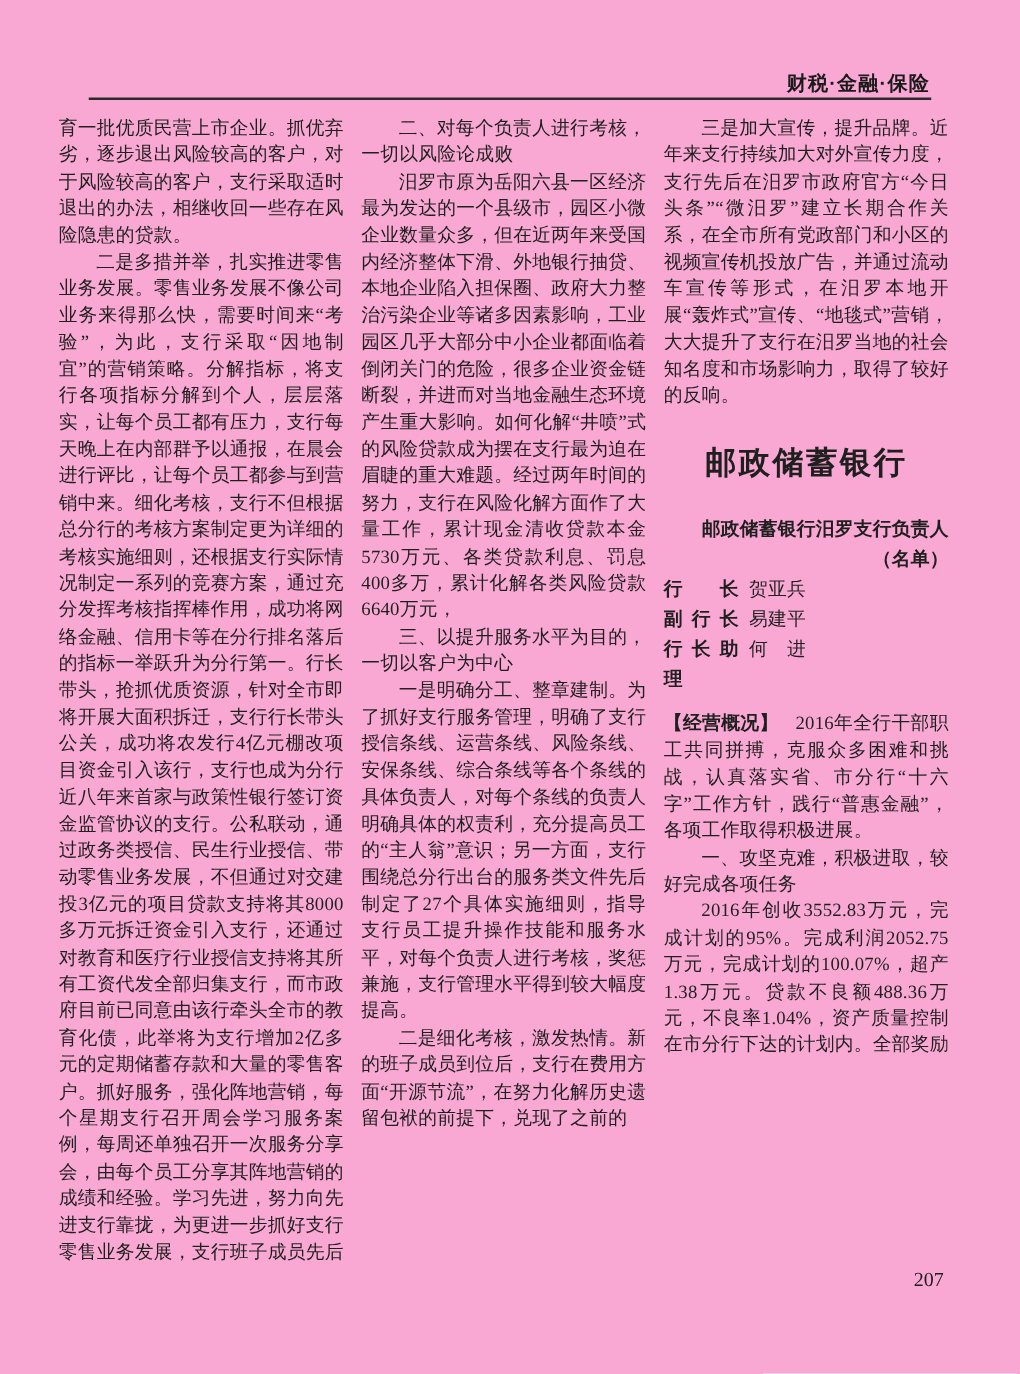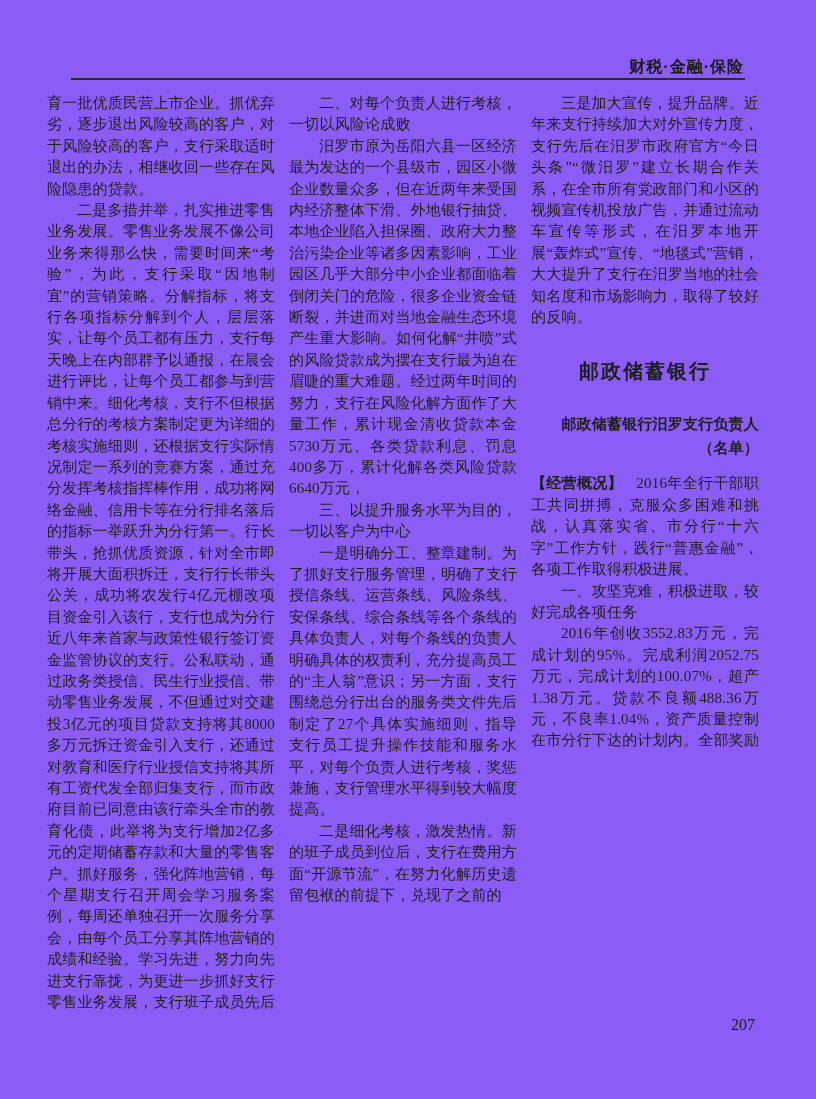--- a/index.html
+++ b/index.html
@@ -1,20 +1,20 @@
 <!DOCTYPE html>
 <html><head>
 <meta charset="utf-8">
 <style>
   html, body { margin: 0; padding: 0; background: #ffffff; }
   .page {
     position: relative;
     width: 816px;
     height: 1099px;
-    background: #8b5cf6;
+    background: #f9a8d4;
     overflow: hidden;
     font-family: "Liberation Serif", serif;
     color: #1f1f1f;
   }
   .running-head {
     position: absolute;
     top: 57px;
     right: 72px;
     font-family: "Liberation Sans", sans-serif;
     font-weight: bold;
@@ -41,21 +41,21 @@
     width: 228px;
     font-size: 15px;
     line-height: 21.4px;
     text-align: justify;
     letter-spacing: 0.2px;
   }
   .col p { margin: 0; text-indent: 2em; }
   .col p.cont { text-indent: 0; }
   .section-title {
     margin: 30px 0 0 0;
-    font-size: 20px;
+    font-size: 25px;
     line-height: 26px;
     font-weight: bold;
     text-align: center;
     letter-spacing: 2px;
     text-indent: 0;
     font-family: "Liberation Serif", serif;
   }
   .roster-heading {
     margin-top: 28px;
     font-family: "Liberation Sans", sans-serif;
@@ -122,20 +122,34 @@
     <section class="col">
       <p>三是加大宣传，提升品牌。近年来支行持续加大对外宣传力度，支行先后在汨罗市政府官方“今日头条”“微汨罗”建立长期合作关系，在全市所有党政部门和小区的视频宣传机投放广告，并通过流动车宣传等形式，在汨罗本地开展“轰炸式”宣传、“地毯式”营销，大大提升了支行在汨罗当地的社会知名度和市场影响力，取得了较好的反响。</p>
 
       <h2 class="section-title">邮政储蓄银行</h2>
 
       <div class="roster-heading">
         <div>邮政储蓄银行汨罗支行负责人</div>
         <div>（名单）</div>
       </div>
 
+      <div class="roster">
+        <div class="roster-row">
+          <span class="roster-title">行长</span>
+          <span class="roster-name">贺亚兵</span>
+        </div>
+        <div class="roster-row">
+          <span class="roster-title">副行长</span>
+          <span class="roster-name">易建平</span>
+        </div>
+        <div class="roster-row">
+          <span class="roster-title">行长助理</span>
+          <span class="roster-name">何　进</span>
+        </div>
+      </div>
 
       <p class="cont overview">
         <span class="overview-label">【经营概况】</span><span>2016年全行干部职工共同拼搏，克服众多困难和挑战，认真落实省、市分行“十六字”工作方针，践行“普惠金融”，各项工作取得积极进展。</span>
       </p>
 
       <p>一、攻坚克难，积极进取，较好完成各项任务</p>
       <p>2016年创收3552.83万元，完成计划的95%。完成利润2052.75万元，完成计划的100.07%，超产1.38万元。贷款不良额488.36万元，不良率1.04%，资产质量控制在市分行下达的计划内。全部奖励</p>
     </section>
 
   </div>

